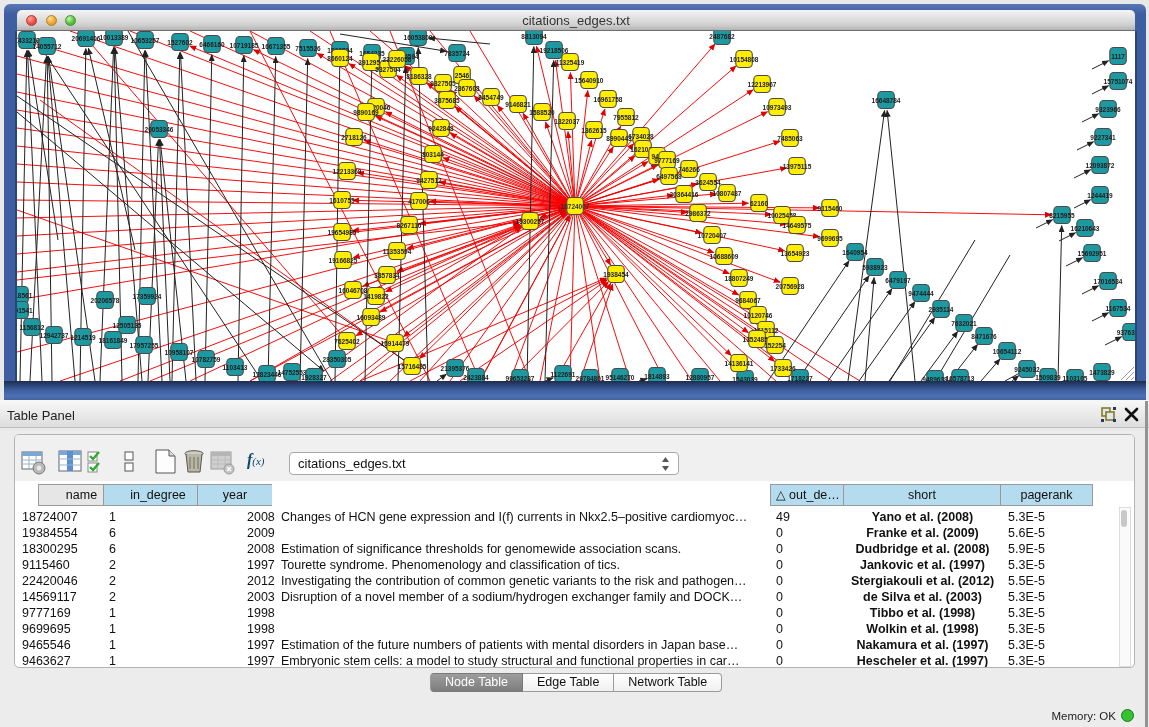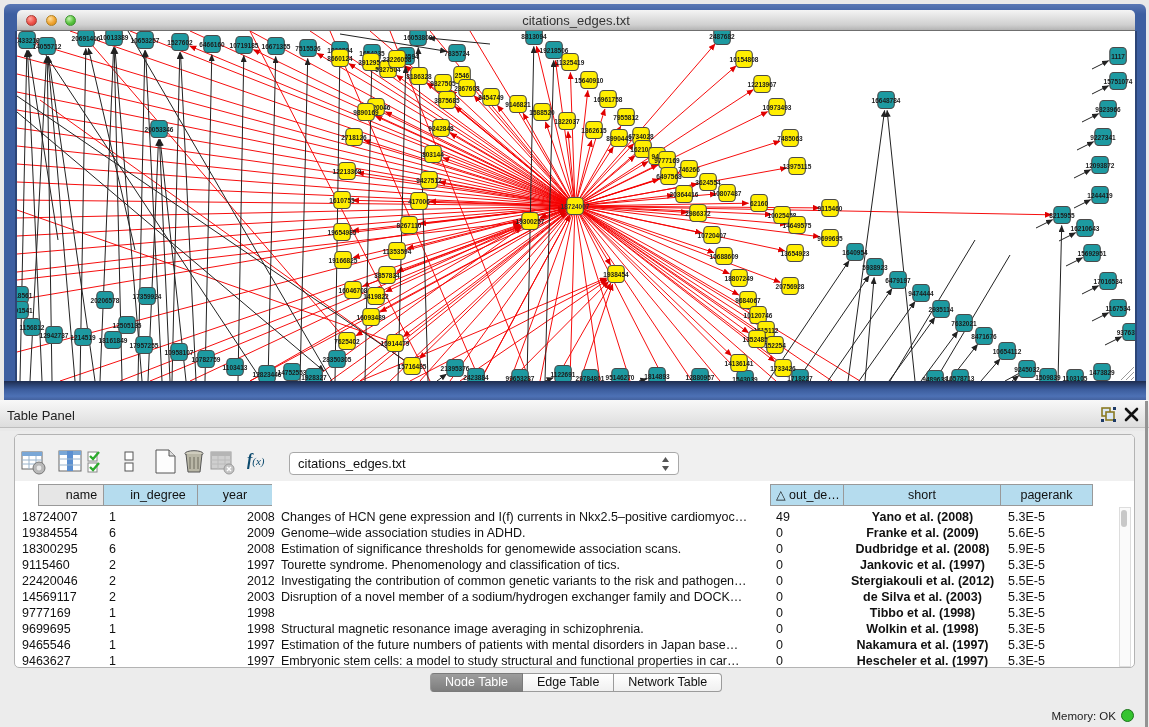--- a/index.html
+++ b/index.html
@@ -653,21 +653,20 @@
           <span class="c2">2008</span>
           <span class="c3">Changes of HCN gene expression and I(f) currents in Nkx2.5–positive cardiomyoc…</span>
           <span class="c4">49</span>
           <span class="c5">Yano et al. (2008)</span>
           <span class="c6">5.3E-5</span>
         </div>
 <div class="trow" style="top:16px">
 <span class="c0">19384554</span>
           <span class="c1">6</span>
           <span class="c2">2009</span>
-          <span class="c3">Genome–wide association studies in ADHD.</span>
           <span class="c4">0</span>
           <span class="c5">Franke et al. (2009)</span>
           <span class="c6">5.6E-5</span>
         </div>
 <div class="trow" style="top:32px">
 <span class="c0">18300295</span>
           <span class="c1">6</span>
           <span class="c2">2008</span>
           <span class="c3">Estimation of significance thresholds for genomewide association scans.</span>
           <span class="c4">0</span>
@@ -706,21 +705,20 @@
           <span class="c1">1</span>
           <span class="c2">1998</span>
           <span class="c4">0</span>
           <span class="c5">Tibbo et al. (1998)</span>
           <span class="c6">5.3E-5</span>
         </div>
 <div class="trow" style="top:112px">
 <span class="c0">9699695</span>
           <span class="c1">1</span>
           <span class="c2">1998</span>
-          <span class="c3">Structural magnetic resonance image averaging in schizophrenia.</span>
           <span class="c4">0</span>
           <span class="c5">Wolkin et al. (1998)</span>
           <span class="c6">5.3E-5</span>
         </div>
 <div class="trow" style="top:128px">
 <span class="c0">9465546</span>
           <span class="c1">1</span>
           <span class="c2">1997</span>
           <span class="c3">Estimation of the future numbers of patients with mental disorders in Japan base…</span>
           <span class="c4">0</span>

